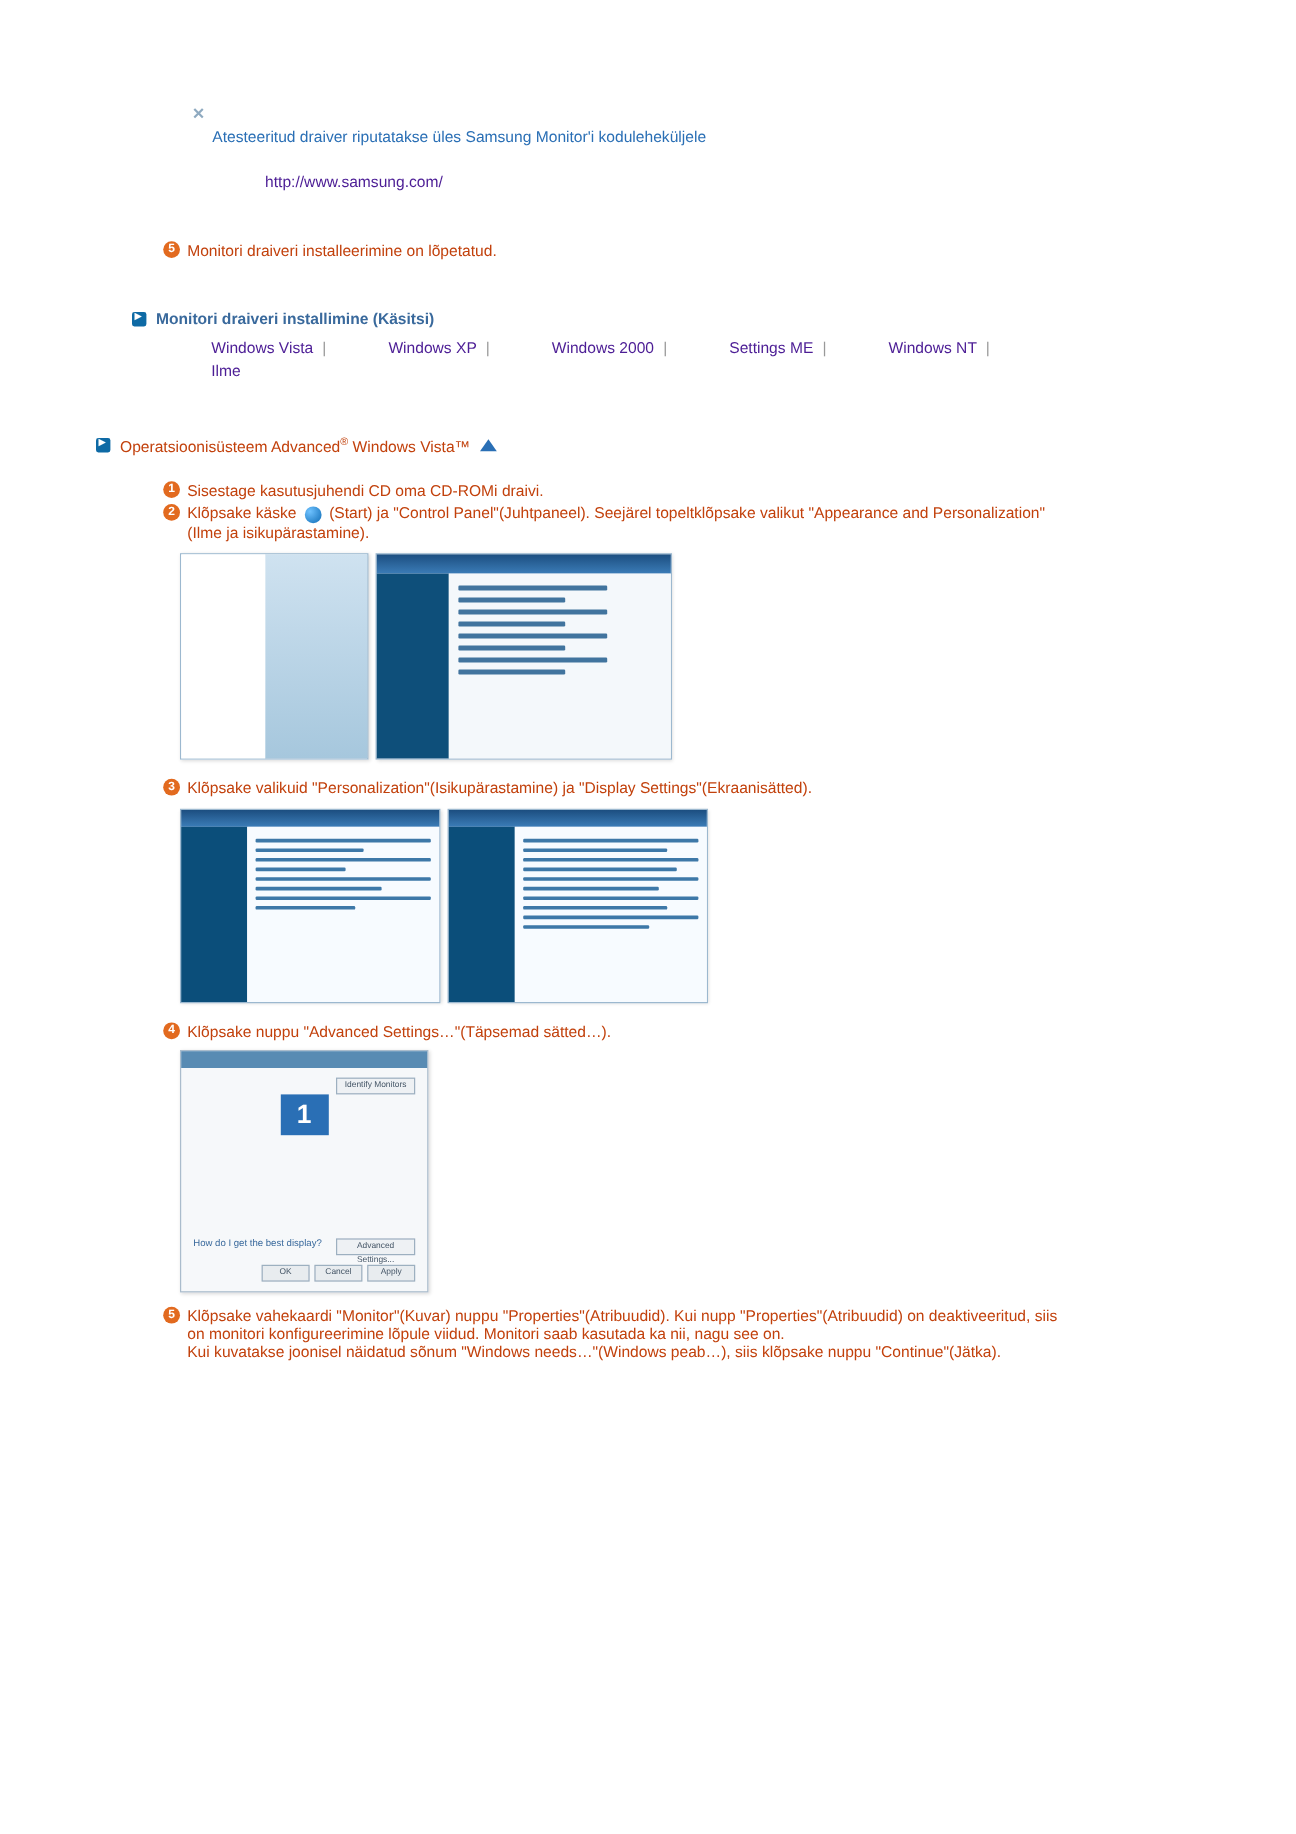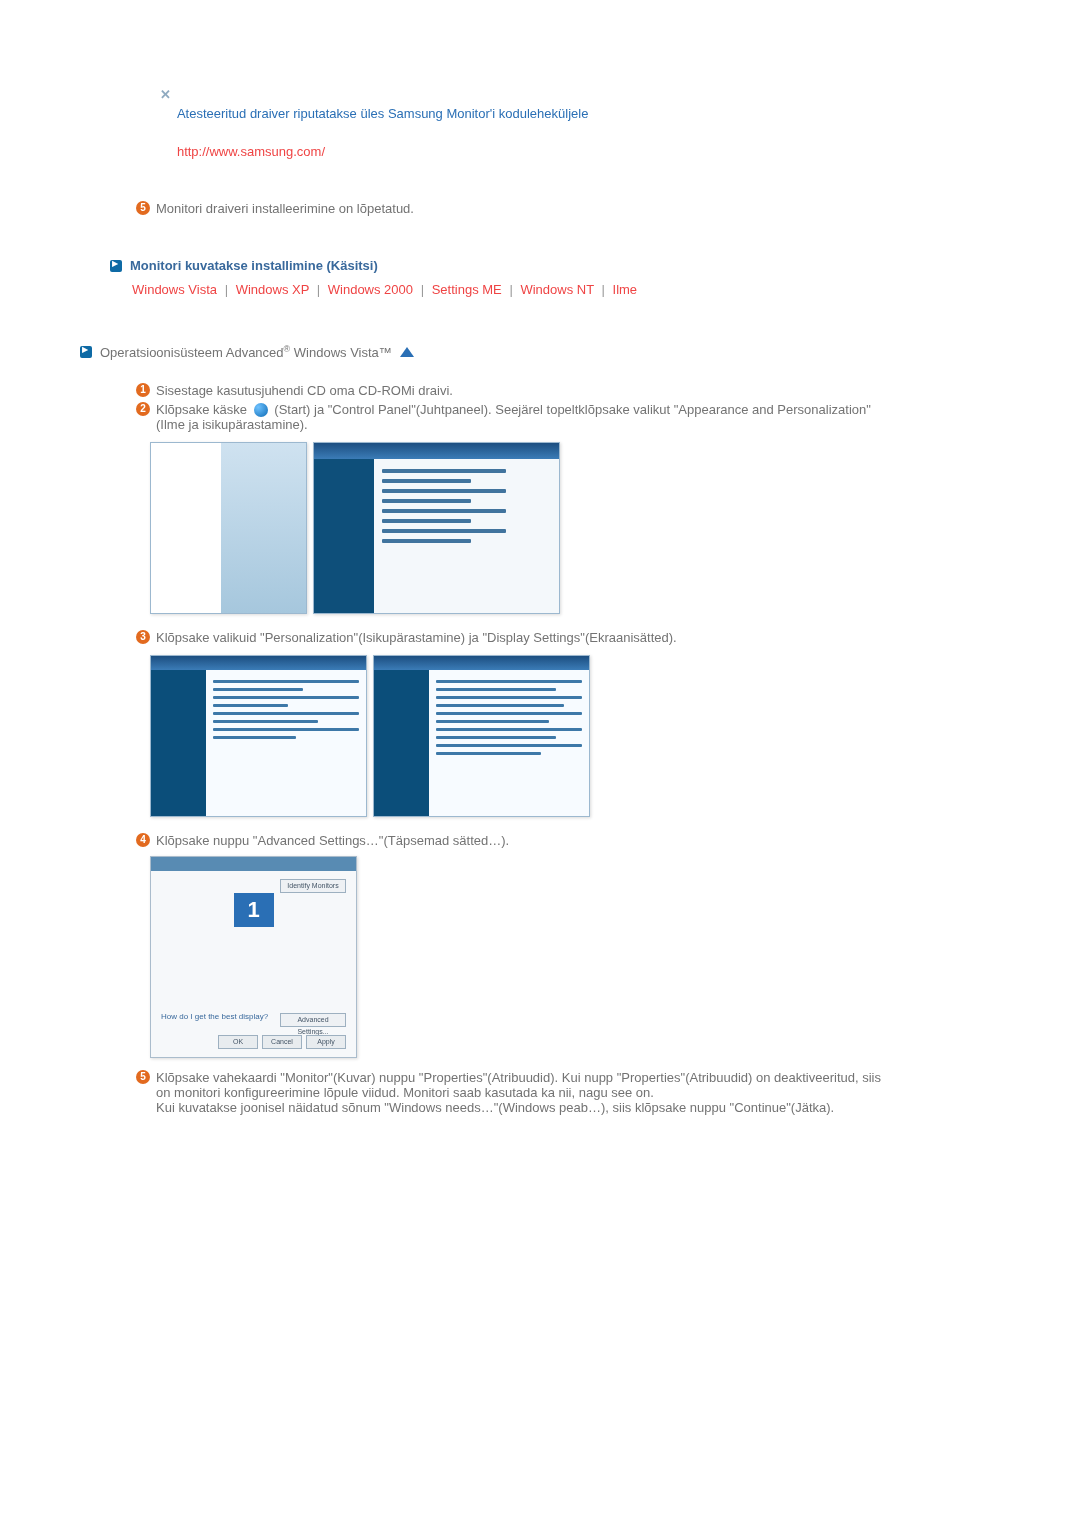--- a/index.html
+++ b/index.html
@@ -10,21 +10,21 @@
     background: #fff;
     width: 1080px;
   }
   .page {
     padding: 80px 80px 80px 110px;
     width: 780px;
   }
   .indent1 { margin-left: 50px; }
   .blue { color: #2a6fb5; }
   .boldblue { color: #39699c; font-weight: bold; }
-  .gray { color: #737373; }
+  .gray { color: #c2410c; }
   .sep { color: #999; margin: 0 4px; }
   .x-marker { color:#8faac0; font-weight:bold; margin-right:6px; vertical-align:top;}
   .circ {
     display:inline-block;
     width:14px;height:14px;
     border-radius:50%;
     color:#fff;
     font-size:10px;
     font-weight:bold;
     text-align:center;
@@ -74,21 +74,21 @@
   .shot.disp {
     width:205px;height:200px;background:#f6f8fa;position:relative;border:1px solid #aabccc;margin:8px 0 12px 40px;
   }
   .shot.disp .ttl{background:#588bb3;height:14px;}
   .shot.disp .mon{width:40px;height:34px;background:#2a6fb5;margin:22px auto 10px;position:relative;color:#fff;font-size:22px;font-weight:bold;text-align:center;line-height:34px;}
   .shot.disp .btns{position:absolute;bottom:8px;right:10px;display:flex;gap:4px;}
   .shot.disp .btn{width:38px;height:12px;background:#e8ecef;border:1px solid #9db0c0;font-size:7px;text-align:center;line-height:12px;color:#456;}
   .shot.disp .lbltxt{font-size:8px;color:#39699c;position:absolute;bottom:36px;left:10px;}
   .shot.disp .adv{position:absolute;bottom:30px;right:10px;width:64px;height:12px;background:#eef1f4;border:1px solid #9db0c0;font-size:7px;text-align:center;line-height:12px;color:#456;}
   .hdr-row{display:flex;align-items:center;margin-top:8px;}
-  a.fakelink{color:#ef4444;text-decoration:none;}
+  a.fakelink{color:#4c1d95;text-decoration:none;margin-left:44px;}
   .step-row{display:flex;align-items:flex-start;margin:4px 0 4px 26px;}
   .step-row .txt{flex:1;}
 </style>
 </head>
 <body>
 
 <div class="page">
 
   <div class="indent1">
     <div class="para" style="display:flex;">
@@ -105,21 +105,21 @@
 
   <div class="step-row">
     <span class="circ c5">5</span>
     <span class="txt gray">Monitori draiveri installeerimine on lõpetatud.</span>
   </div>
 
   <div class="section-gap"></div>
 
   <div class="hdr-row">
     <span class="blue-sq"></span>
-    <span class="boldblue">Monitori kuvatakse installimine (Käsitsi)</span>
+    <span class="boldblue">Monitori draiveri installimine (Käsitsi)</span>
   </div>
 
   <div class="para oslinks">
     <a class="fakelink">Windows Vista</a>
     <span class="sep">|</span>
     <a class="fakelink">Windows XP</a>
     <span class="sep">|</span>
     <a class="fakelink">Windows 2000</a>
     <span class="sep">|</span>
     <a class="fakelink">Settings ME</a>

